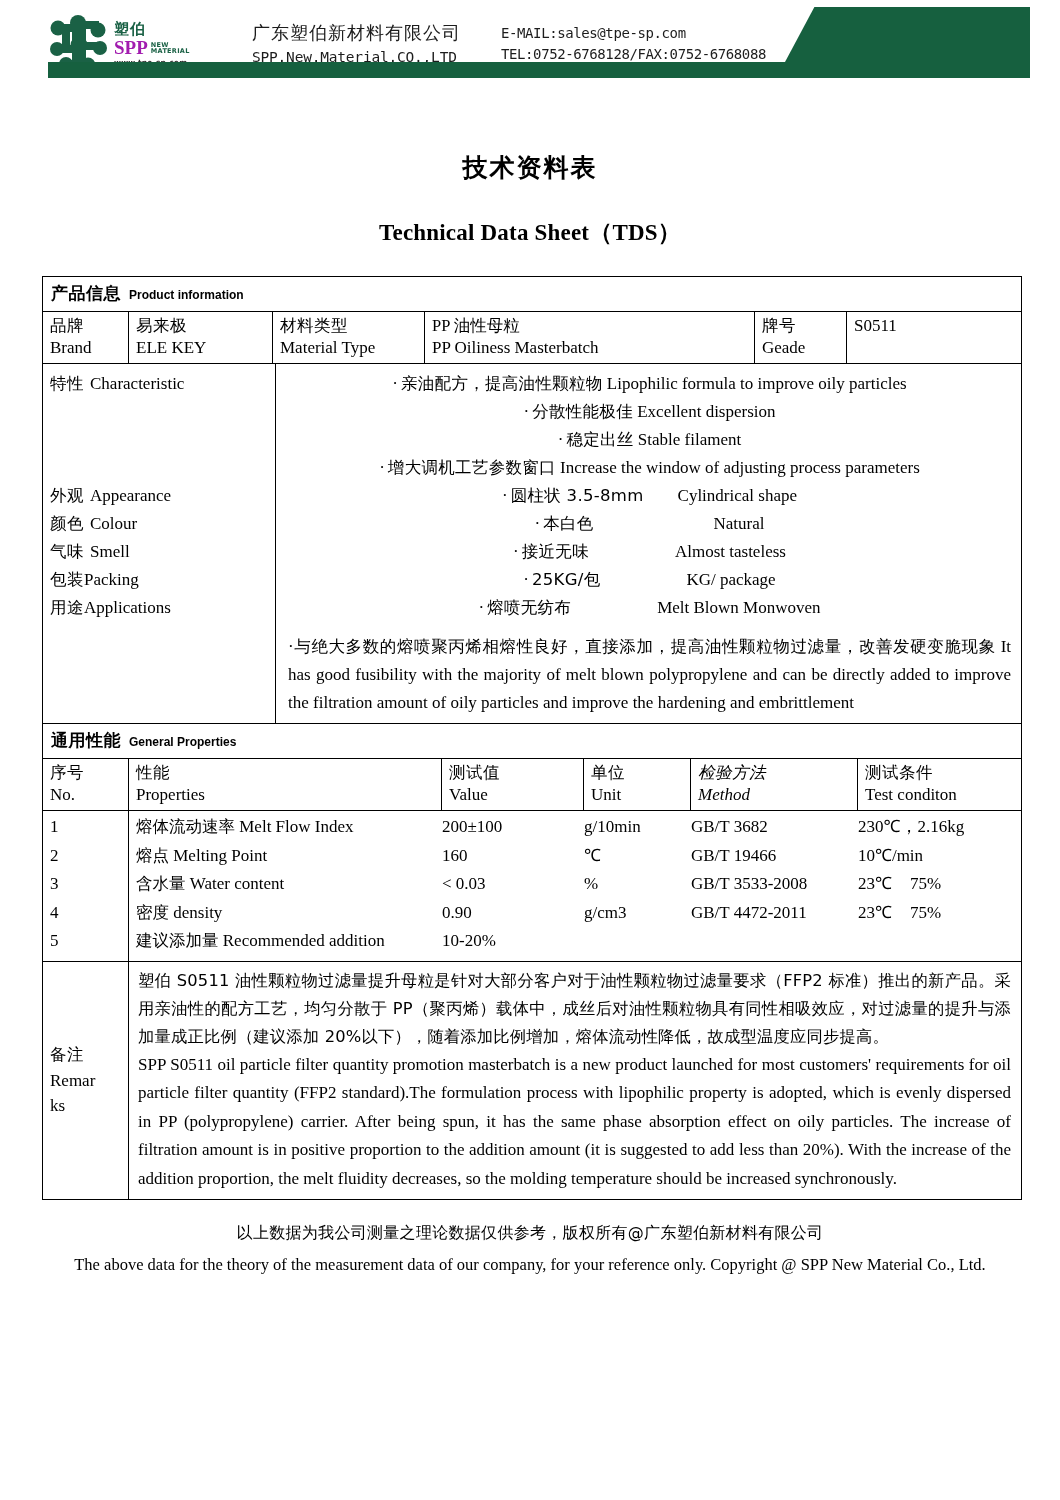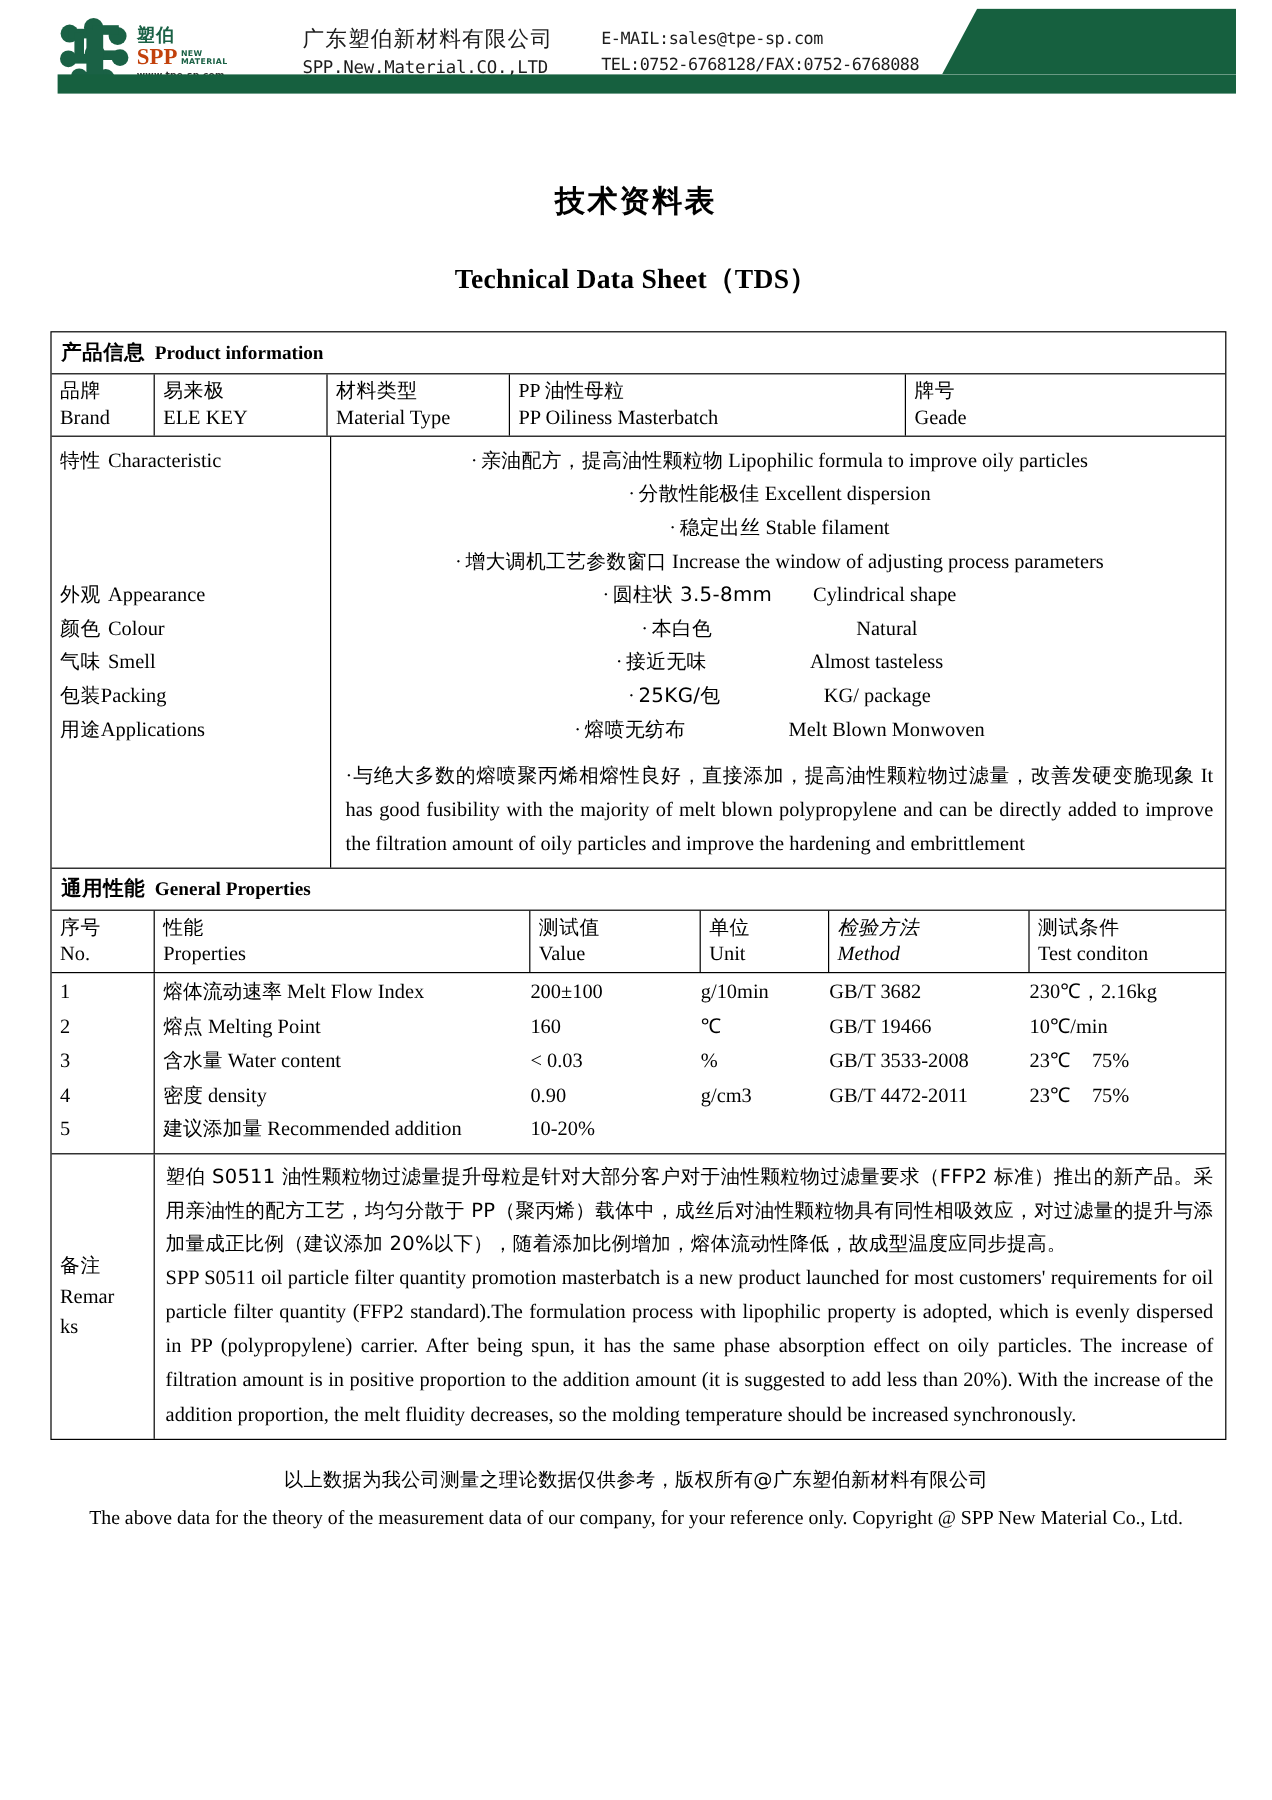--- a/index.html
+++ b/index.html
@@ -55,21 +55,21 @@
   }
   .logo-spp-row {
     display: flex;
     align-items: flex-end;
     margin-top: 1px;
   }
   .logo-spp {
     font-family: "Liberation Serif", serif;
     font-weight: bold;
     font-size: 19px;
-    color: #c2410c;
+    color: #a21caf;
     letter-spacing: 0px;
     line-height: 1;
   }
   .logo-nm {
     font-family: "DejaVu Sans", sans-serif;
     font-weight: bold;
     font-size: 6.5px;
     color: #1a6145;
     margin-left: 3px;
     margin-bottom: 2px;
@@ -155,23 +155,23 @@
     padding: 5px 8px 6px 8px;
     font-size: 17px;
   }
   .band .cn {
     font-family: "DejaVu Sans", sans-serif;
     font-weight: bold;
     font-size: 17px;
     letter-spacing: 0.5px;
   }
   .band .en {
-    font-family: Liberation Serif, serif;
-    font-weight: bold;
-    font-size: 16px;
+    font-family: Liberation Sans, sans-serif;
+    font-weight: bold;
+    font-size: 12px;
     margin-left: 8px;
   }
 
   
   .brand-row {
     display: flex;
     border-bottom: 1.6px solid #000;
   }
   .brand-cell {
     padding: 3px 7px 4px 7px;
@@ -456,20 +456,23 @@
       <div class="en-t">Material Type</div>
     </div>
     <div class="brand-cell bc-4">
       <div class="mix-t">PP 油性母粒</div>
       <div class="en-t">PP Oiliness Masterbatch</div>
     </div>
     <div class="brand-cell bc-5">
       <div class="cn-t">牌号</div>
       <div class="en-t">Geade</div>
     </div>
+    <div class="brand-cell bc-6">
+      <div class="grade-val">S0511</div>
+    </div>
   </div>
 
   <div class="char-row">
     <div class="char-labels">
       <div class="char-label">
         <span class="zh">特性</span><span class="sp"></span><span>Characteristic</span>
       </div>
       <div class="char-label">&nbsp;</div>
       <div class="char-label">&nbsp;</div>
       <div class="char-label">&nbsp;</div>

